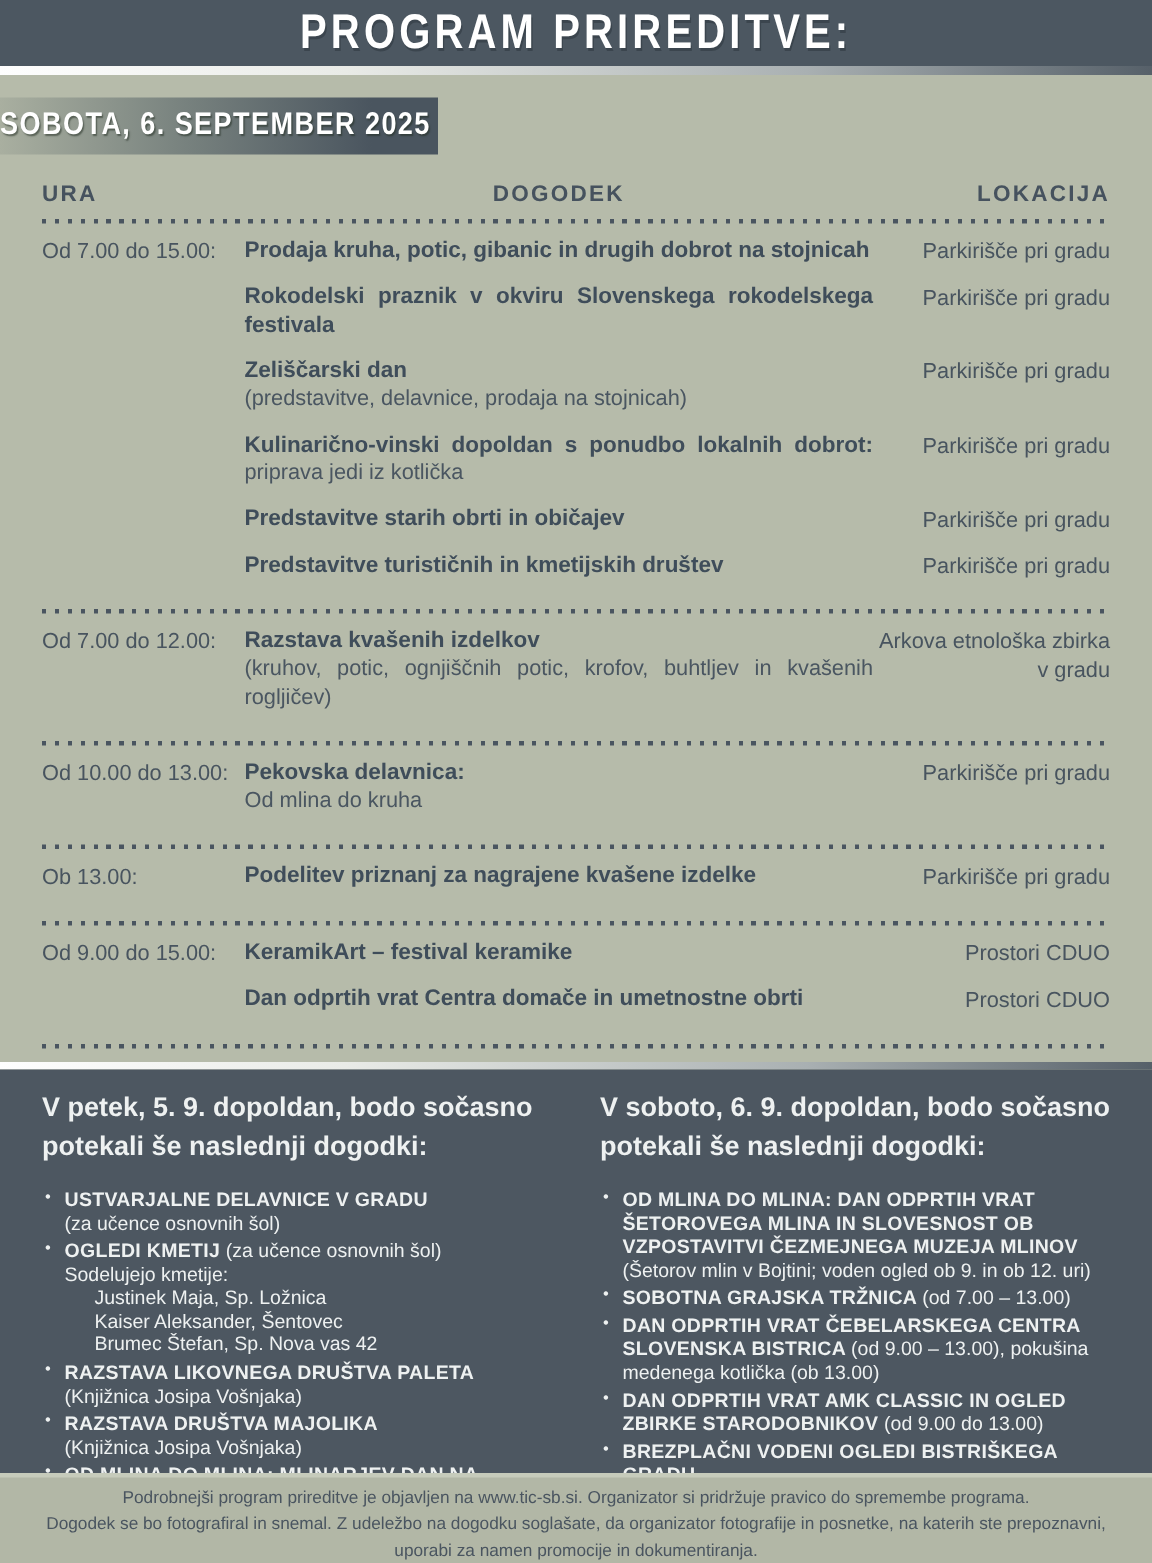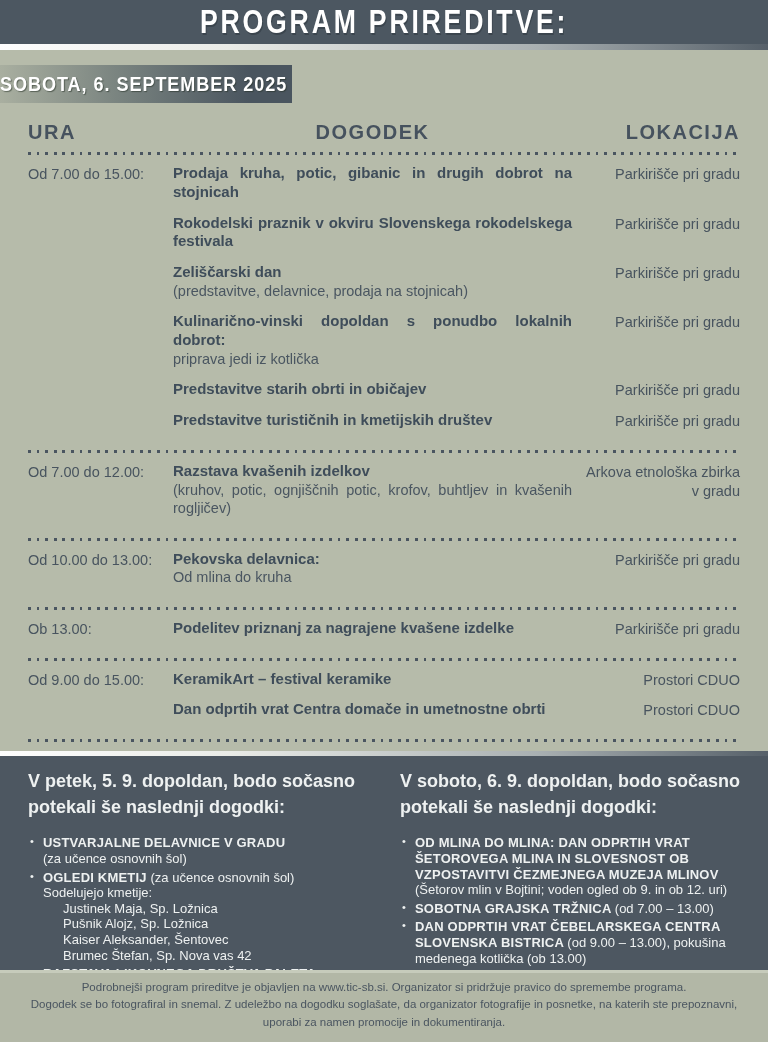--- a/index.html
+++ b/index.html
@@ -42,30 +42,30 @@
     letter-spacing: 1px; transform: scale(0.95,1.1); transform-origin: left center;
     text-shadow: 1px 1px 1px rgba(35,45,35,0.55);
     white-space: nowrap;
   }
 
   
   .table-wrap { padding: 0 28px; }
   .thead {
     display: grid; grid-template-columns: 135px 1fr 158px; column-gap: 10px;
     margin-top: 18px;
-    font-size: 20px; font-weight: bold; letter-spacing: 1.5px; color: #46525e;
+    font-size: 15px; font-weight: bold; letter-spacing: 1.5px; color: #46525e;
   }
   .thead .c2 { text-align: center; }
   .thead .c3 { text-align: right; }
   .sep {
     height: 3px; margin: 8px 0 9px 0;
     background: repeating-linear-gradient(to right, #4a5560 0 2.8px, transparent 2.8px 8.6px);
   }
   .row {
-    display: grid; grid-template-columns: 135px 1fr 158px; column-gap: 10px;
+    display: grid; grid-template-columns: 135px 1fr 158px; 
   }
   .cell-time { font-size: 14.5px; color: #48545f; line-height: 1.25; padding-top: 1px; }
   .cell-event { padding-bottom: 12px; }
   .row:last-child .cell-event { padding-bottom: 4px; }
   .ev-title {
     font-size: 15px; font-weight: bold; color: #3f4d5a;
     line-height: 1.25; text-align: justify;
   }
   .ev-title.fill { text-align-last: justify; }
   .ev-sub {
@@ -93,21 +93,21 @@
     font-size: 11px; color: #eef1f1;
   }
   .li .b { font-weight: bold; letter-spacing: 0.2px; }
   .li .r { font-weight: normal; }
   .subline { font-weight: normal; }
   .subline.ind { padding-left: 20px; }
 
   
   .footer {
     position: absolute; left: 0; right: 0; bottom: 0;
-    height: 72px; background: #b2b7a6;
+    height: 60px; background: #b2b7a6;
     border-top: 3px solid #c6cbbb;
     text-align: center; font-size: 11.5px; line-height: 1.5;
     color: #4a5560; padding: 6px 26px 0 26px;
   }
 </style>
 </head>
 <body>
 
 <div class="page">
 
@@ -225,21 +225,20 @@
         <p class="intro">V petek, 5. 9. dopoldan, bodo sočasno potekali še naslednji dogodki:</p>
         <div id="list-left">
             <div class="li">
               <div class="li-main"><span class="b">USTVARJALNE DELAVNICE V GRADU</span></div>
               <div class="subline">(za učence osnovnih šol)</div>
             </div>
             <div class="li">
               <div class="li-main"><span class="b">OGLEDI KMETIJ </span><span class="r">(za učence osnovnih šol)</span></div>
               <div class="subline">Sodelujejo kmetije:</div>
               <div class="subline ind">Justinek Maja, Sp. Ložnica</div>
-              <div class="subline ind">Pušnik Alojz, Sp. Ložnica</div>
               <div class="subline ind">Kaiser Aleksander, Šentovec</div>
               <div class="subline ind">Brumec Štefan, Sp. Nova vas 42</div>
             </div>
             <div class="li">
               <div class="li-main"><span class="b">RAZSTAVA LIKOVNEGA DRUŠTVA PALETA</span></div>
               <div class="subline">(Knjižnica Josipa Vošnjaka)</div>
             </div>
             <div class="li">
               <div class="li-main"><span class="b">RAZSTAVA DRUŠTVA MAJOLIKA</span></div>
               <div class="subline">(Knjižnica Josipa Vošnjaka)</div>

